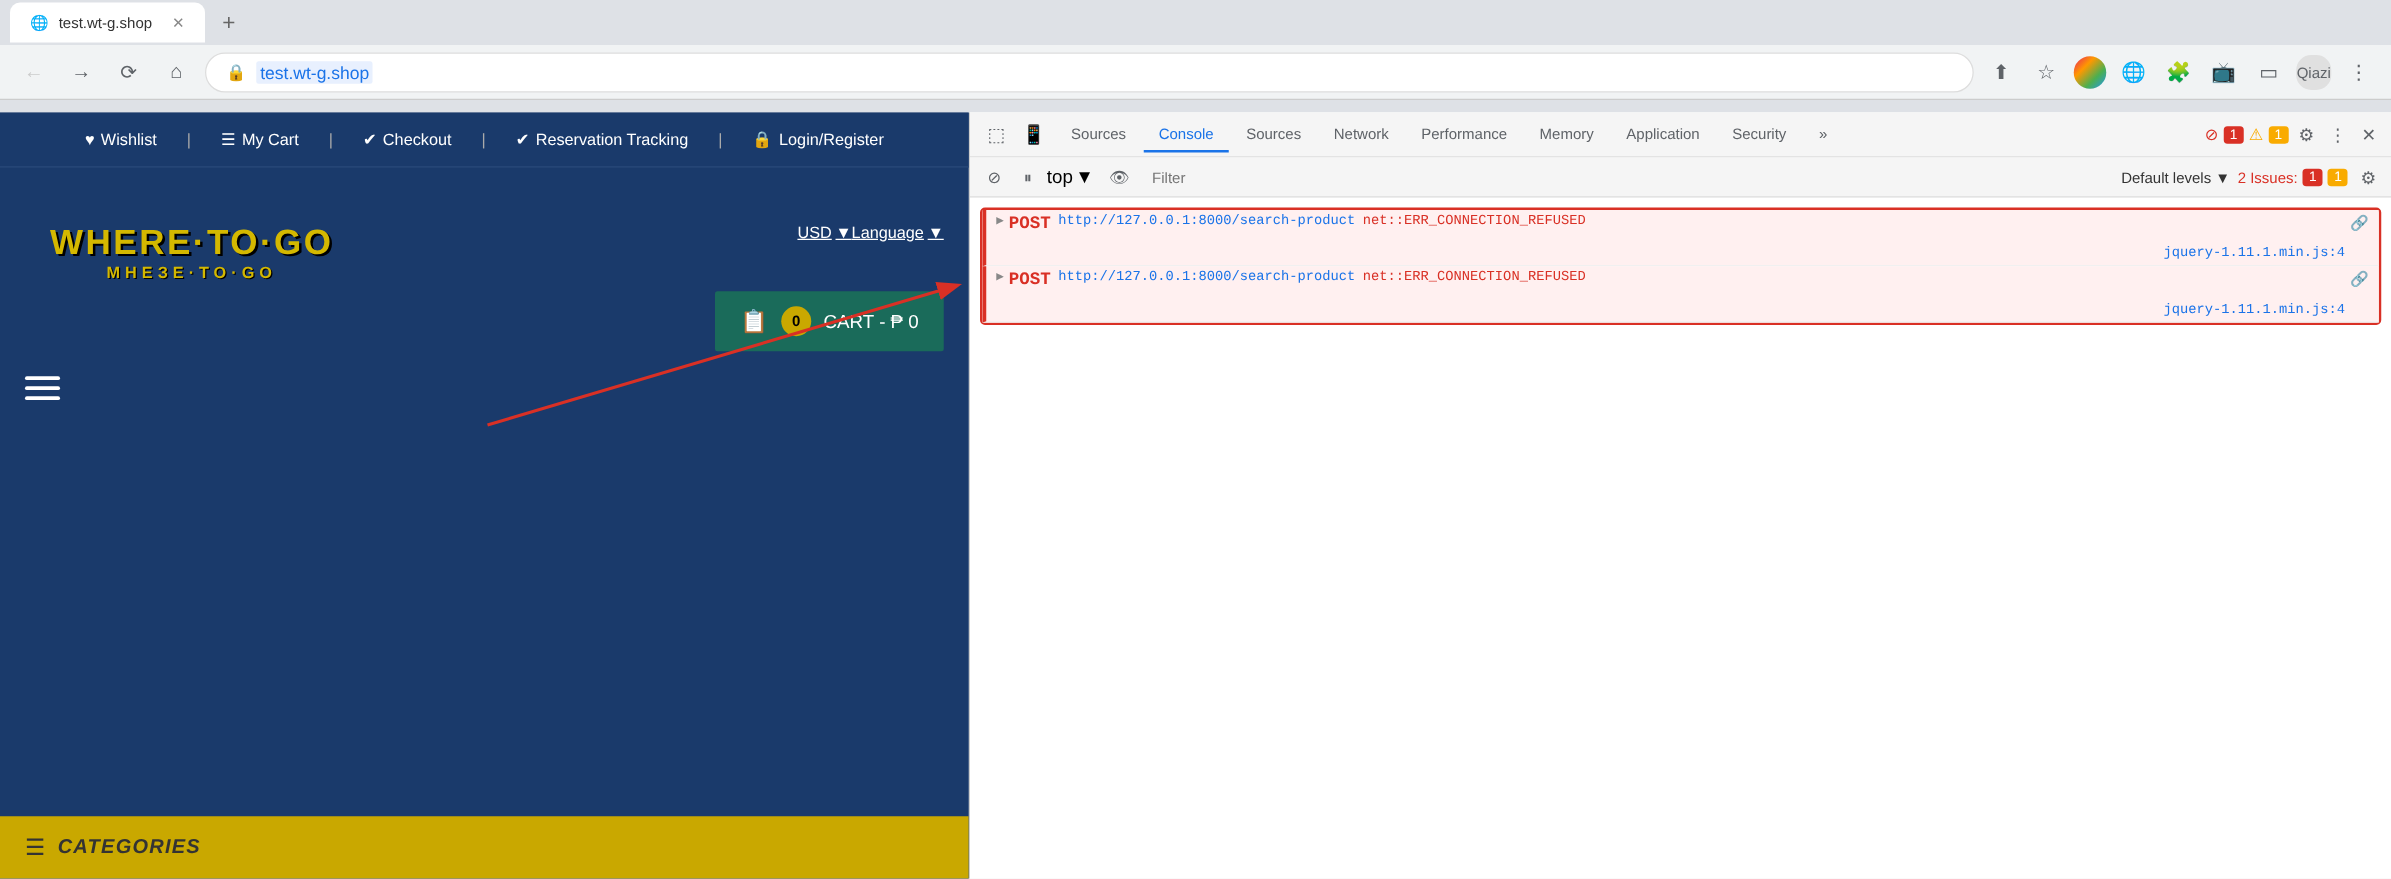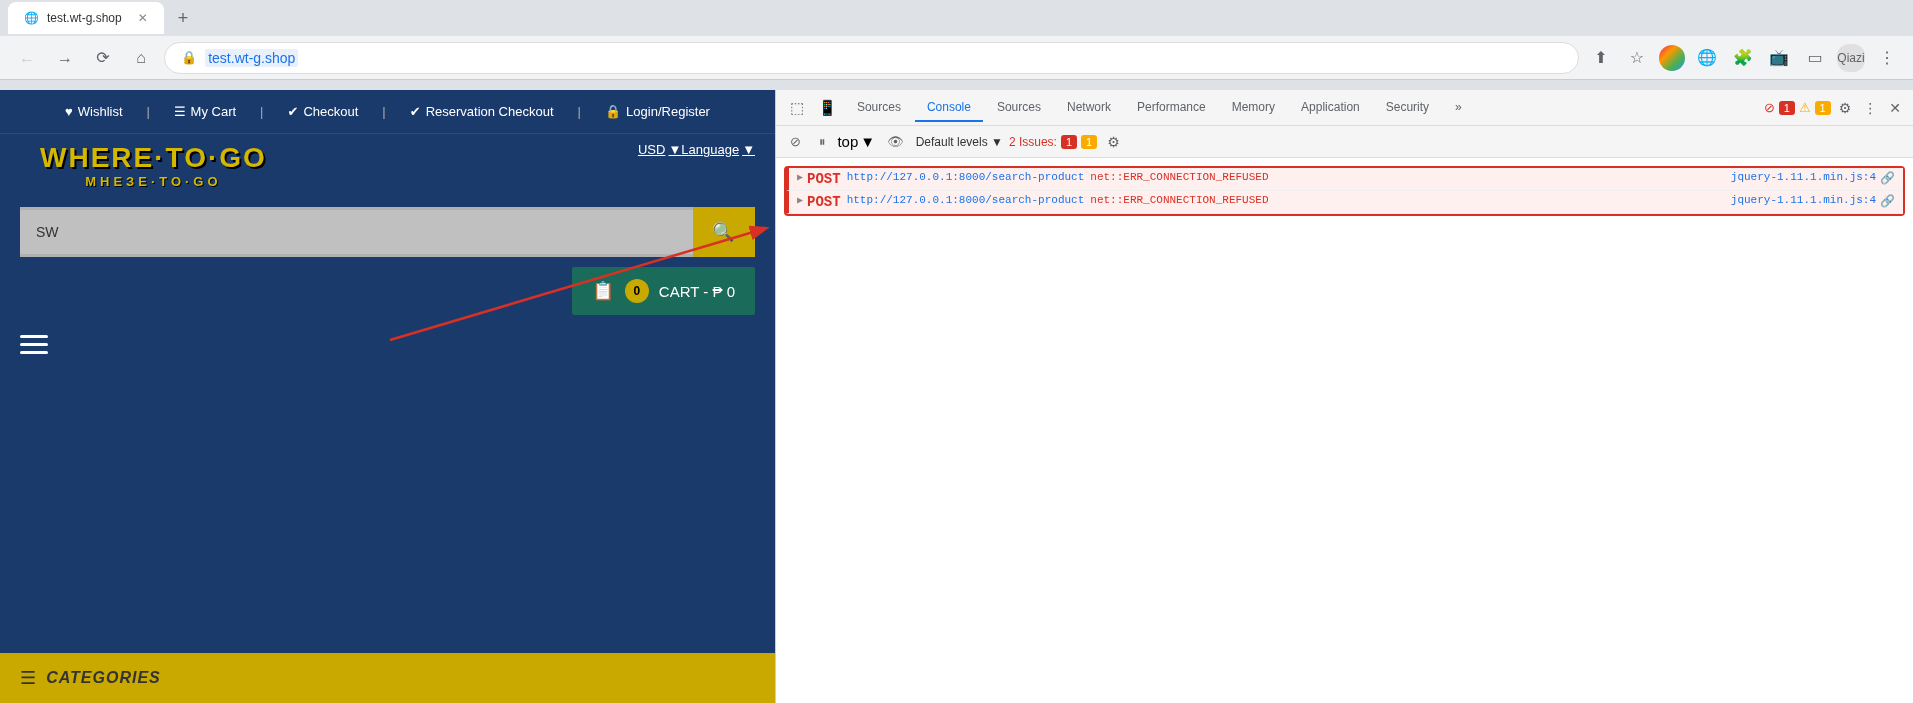--- a/index.html
+++ b/index.html
@@ -74,21 +74,21 @@
     .default-levels { font-size: 12px; color: #333; cursor: pointer; }
     .issues-summary { font-size: 12px; color: #d93025; display: flex; align-items: flex-start; gap: 4px; }
 
     
     .console-content { flex: 1; overflow-y: auto; padding: 4px 0; }
     .console-row { display: flex; align-items: flex-start; padding: 3px 8px; font-size: 12px; border-bottom: 1px solid #f0f0f0; font-family: 'Courier New', monospace; position: relative; }
     .console-row.error { background: #fff0f0; border-left: 3px solid #d93025; }
     .console-method { color: #d93025; margin-right: 6px; font-weight: bold; font-size: 14px; }
     .console-link { color: #1a73e8; text-decoration: none; font-size: 11px; }
     .console-error-text { color: #d93025; font-size: 11px; margin-left: 6px; }
-    .console-source { margin-left: auto; color: #1a73e8; font-size: 11px; white-space: nowrap; }
+    .console-source { margin-left: auto; color: #1a73e8; font-size: 11px; white-space: nowrap; margin-top: 26px; }
     .expand-arrow { color: #888; margin-right: 4px; font-size: 10px; }
   </style>
 </head>
 <body>
 
 <div class="browser-chrome">
 
   <div class="browser-tab-bar">
     <div class="browser-tab">
       <span style="font-size:12px;">🌐</span>
@@ -138,54 +138,48 @@
         <span>My Cart</span>
       </a>
       <span class="divider">|</span>
       <a href="#">
         <span>✔</span>
         <span>Checkout</span>
       </a>
       <span class="divider">|</span>
       <a href="#">
         <span>✔</span>
-        <span>Reservation Checkout</span>
+        <span>Reservation Tracking</span>
       </a>
       <span class="divider">|</span>
       <a href="#">
         <span>🔒</span>
         <span>Login/Register</span>
       </a>
     </div>
 
-    <div style="display:flex; justify-content:space-between; align-items:flex-start; padding:8px 20px;">
+    <div style="display:flex; justify-content:space-between; align-items:flex-start; padding:8px 20px;margin-top:36px;">
 
       <div style="display:flex; flex-direction:column; align-items:center; margin-left:20px;">
         <div class="logo-text-main">WHERE·TO·GO</div>
         <div class="logo-text-sub" style="font-size:13px; letter-spacing:4px;">МНЕЗЕ·ТО·GO</div>
       </div>
 
       <div style="display:flex; align-items:center; color:#fff;text-decoration:underline;">
         <span style="display:flex; align-items:center; gap:3px; cursor:pointer;">
           <span>USD</span>
           <span>▼</span>
         </span>
         <span style="display:flex; align-items:center; gap:3px; cursor:pointer;">
           <span>Language</span>
           <span>▼</span>
         </span>
       </div>
     </div>
 
-    <div class="search-section">
-      <div class="search-input-wrapper">
-        <input class="search-input" type="text" value="SW" style="">
-        <button class="search-btn">🔍</button>
-      </div>
-    </div>
 
     <div class="cart-section">
       <button class="cart-btn">
         <span style="font-size:18px;">📋</span>
         <span class="cart-badge">0</span>
         <span>CART - ₱ 0</span>
       </button>
     </div>
 
     <div class="hamburger">
@@ -241,20 +235,21 @@
     </div>
 
     <div class="devtools-toolbar2">
       <button class="dt2-btn">⊘</button>
       <button class="dt2-btn">⏸</button>
       <span style="font-size:15px; cursor:pointer; display:flex; gap:2px;">
         <span>top</span>
         <span>▼</span>
       </span>
       <button class="dt2-btn">👁</button>
+      <input class="filter-input" type="text" placeholder="Filter" style="">
       <span class="default-levels">Default levels ▼</span>
       <div class="issues-summary">
         <span>2 Issues:</span>
         <span class="badge-red">1</span>
         <span class="badge-yellow">1</span>
       </div>
       <div class="devtools-icon">⚙</div>
     </div>
 
     <div class="console-content">

